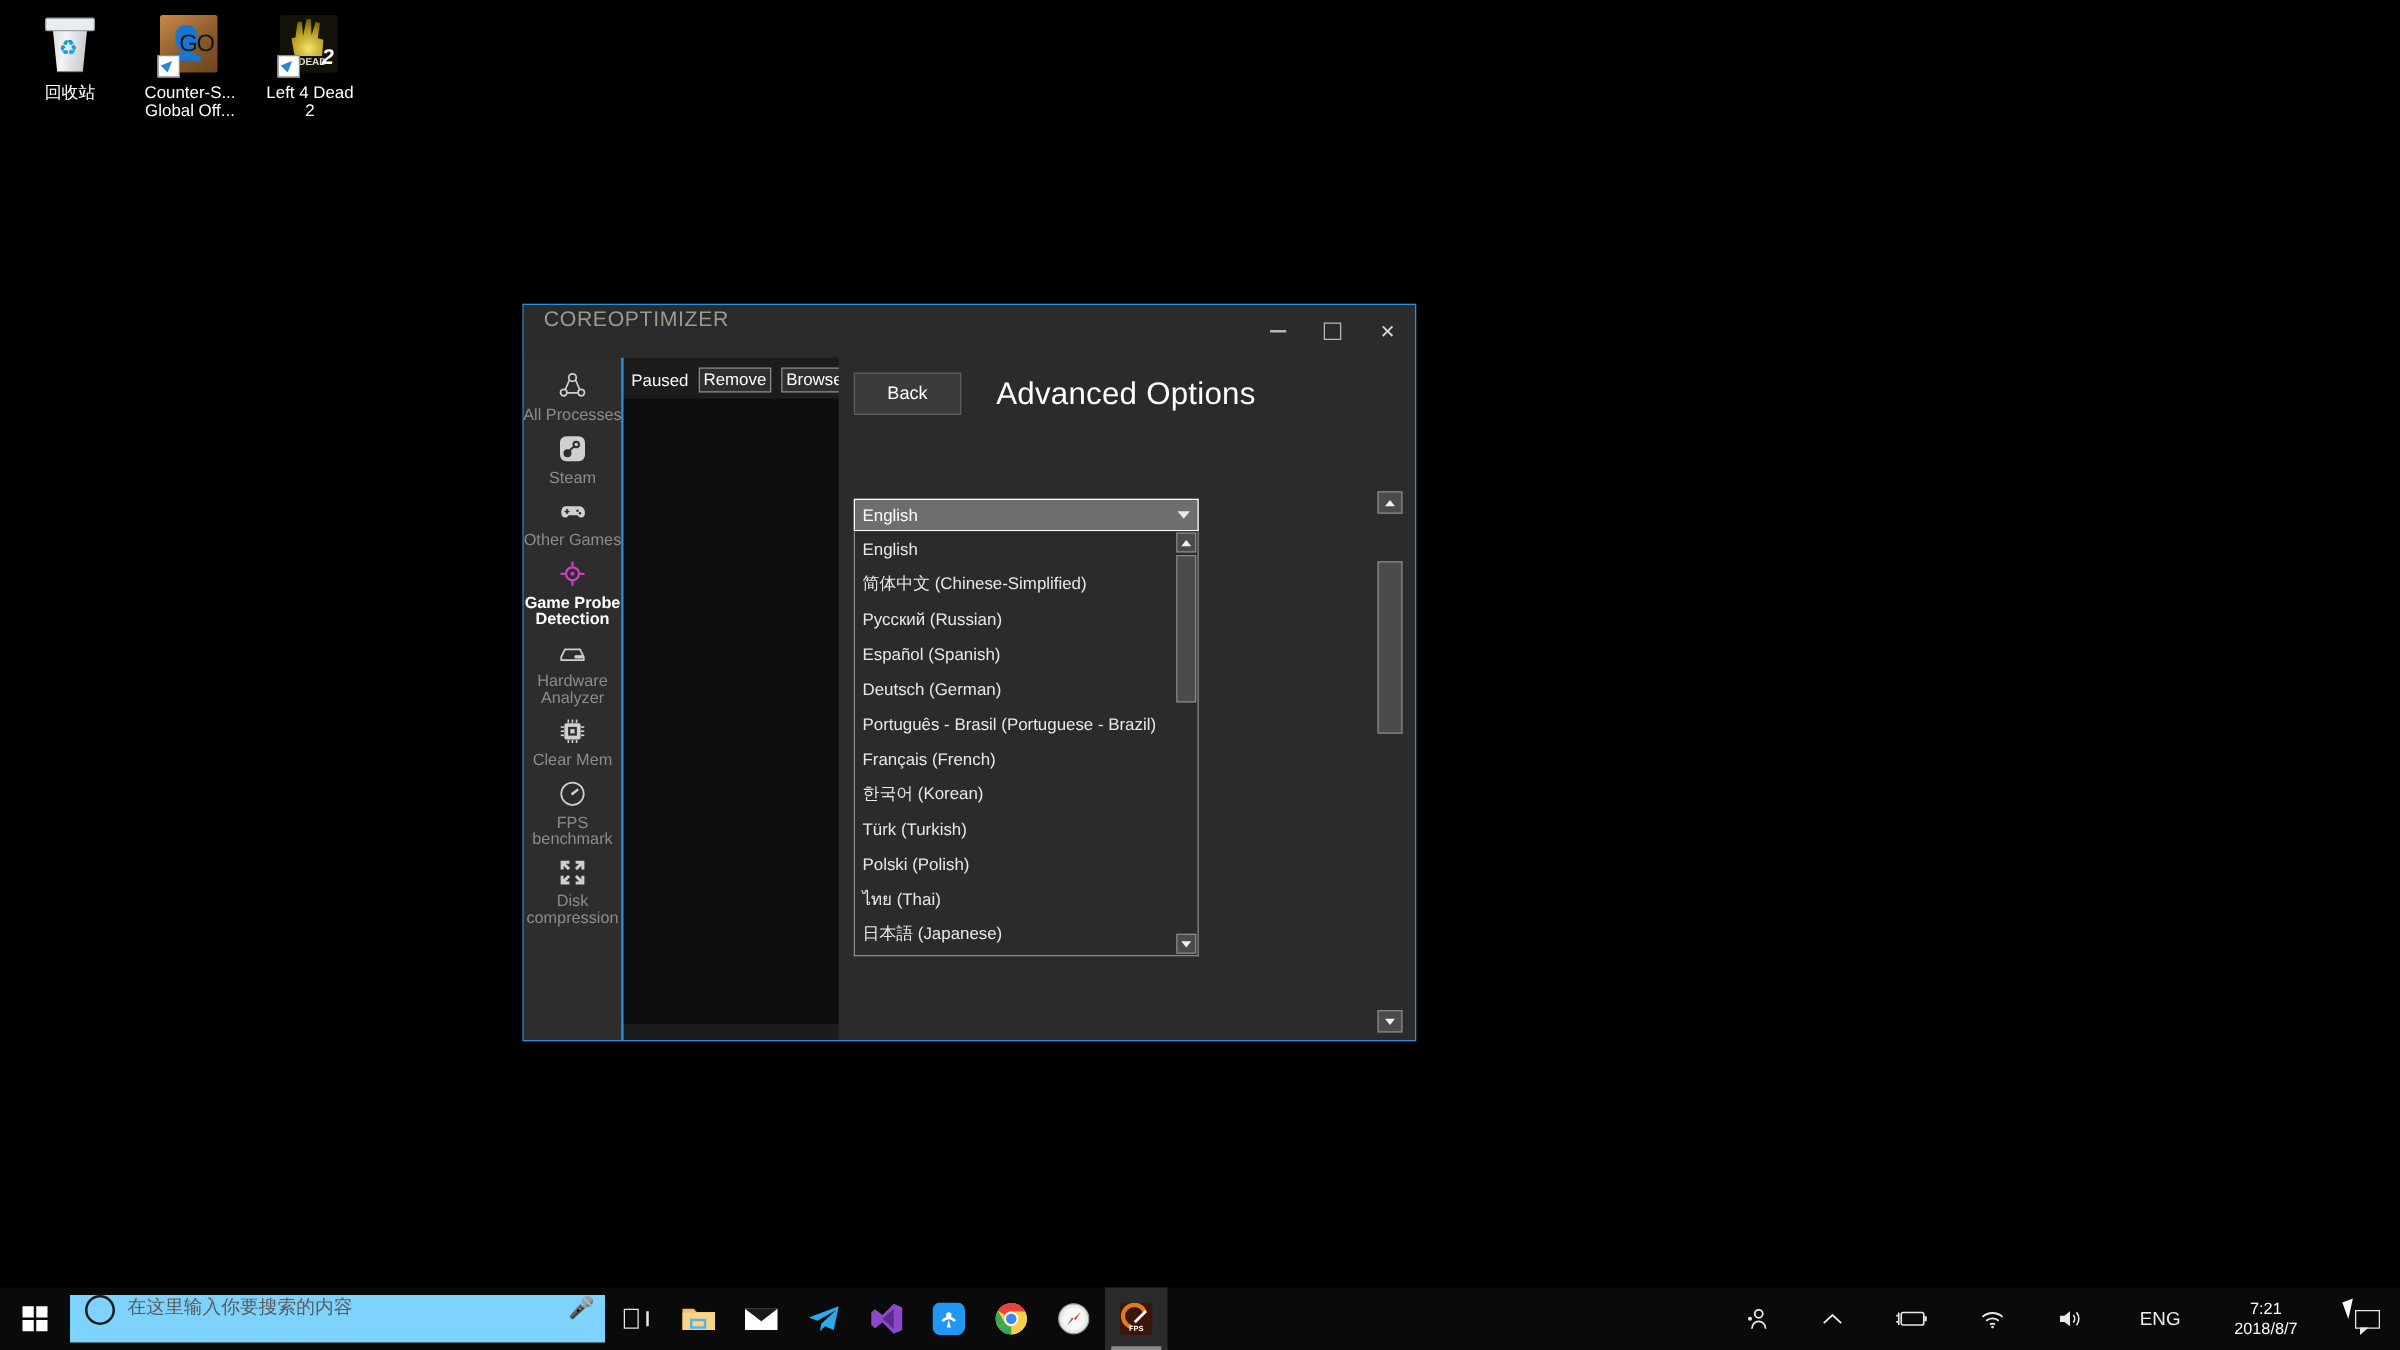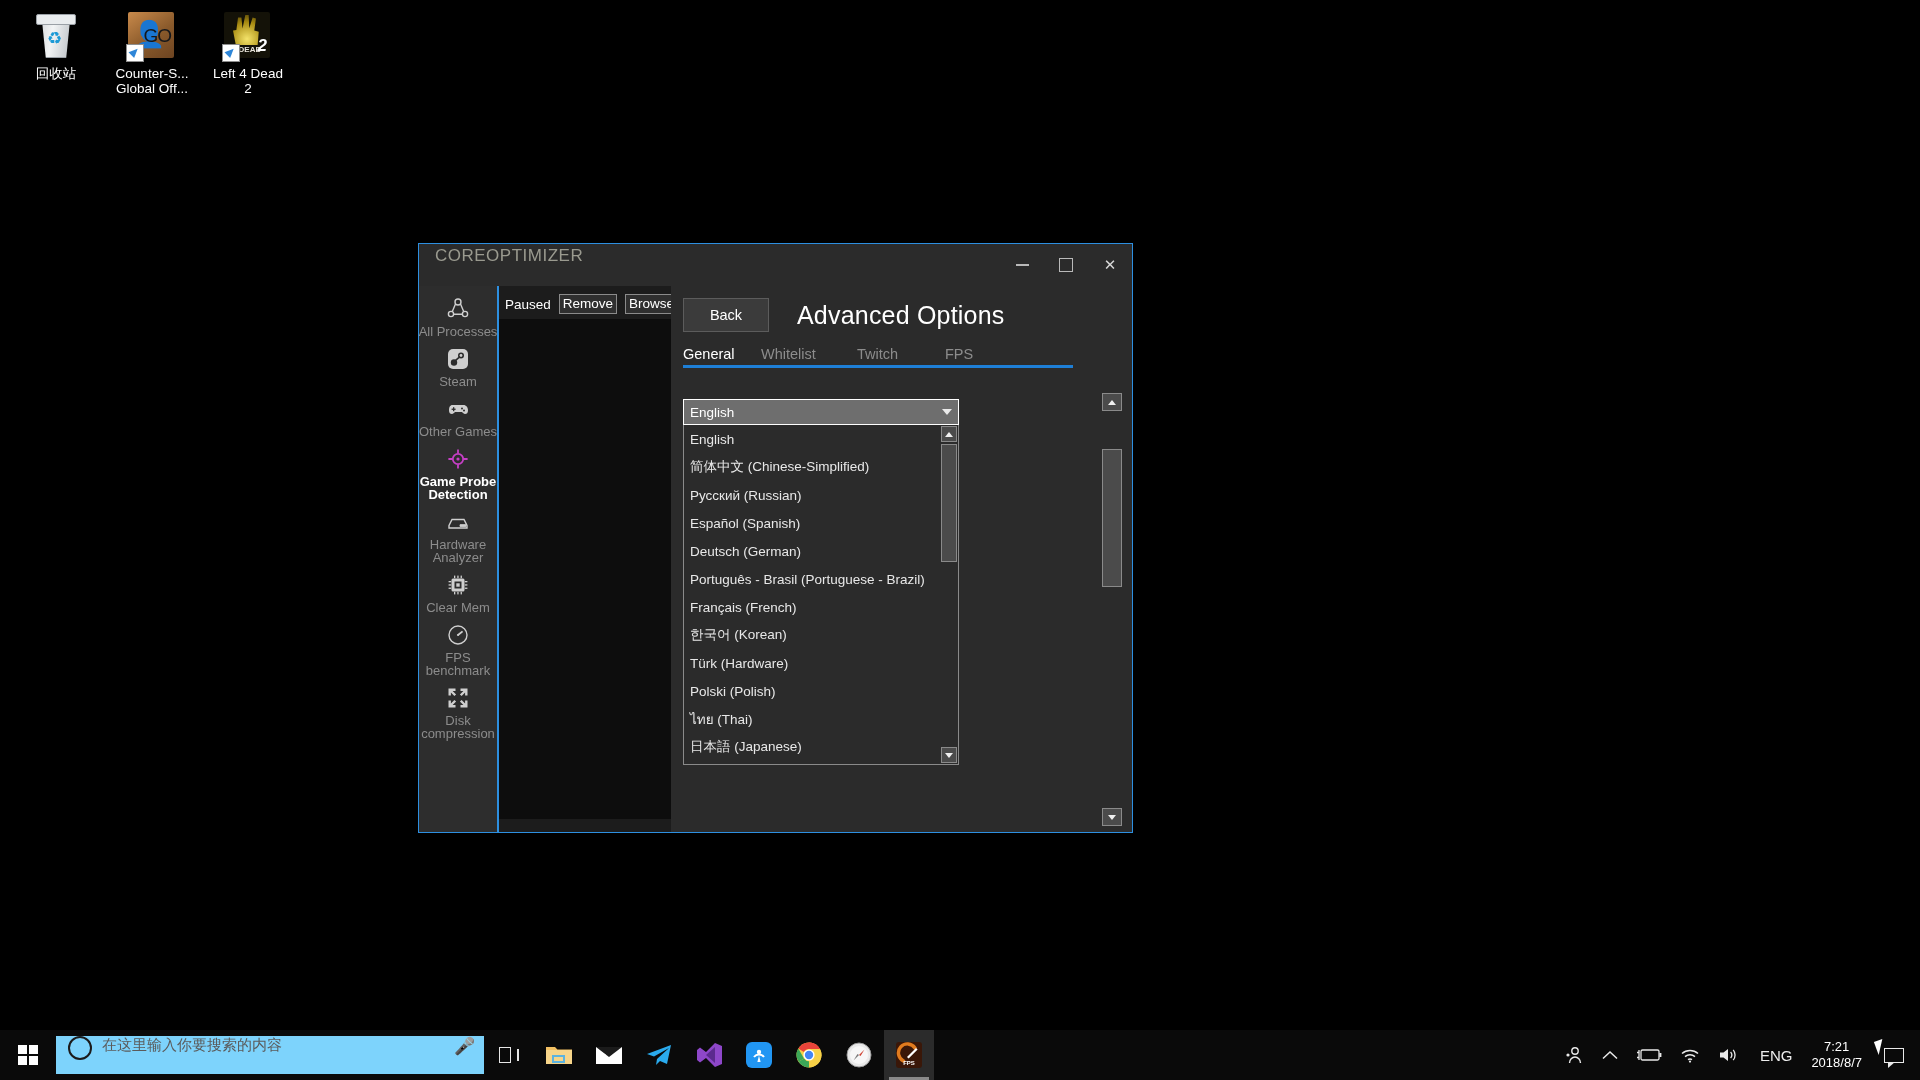--- a/index.html
+++ b/index.html
@@ -122,21 +122,21 @@
   .search-ph{flex:1;color:#5b5b5b;font-size:15px;}
   .mic{width:22px;display:flex;justify-content:center;color:#1b1b1b;font-size:17px;}
   .taskview{width:50px;height:50px;display:flex;align-items:center;justify-content:center;cursor:default;}
   .tv-g{width:20px;height:16px;position:relative;}
   .tv-g b{position:absolute;left:0;top:0;width:12px;height:16px;border:1.5px solid #e6e6e6;box-sizing:border-box;}
   .tv-g i{position:absolute;right:0;top:2px;width:2px;height:12px;background:#e6e6e6;}
   .tb-apps{display:flex;align-items:center;height:50px;}
   .tb-app{width:50px;height:50px;display:flex;align-items:center;justify-content:center;cursor:default;position:relative;}
   .tb-app.active{background:#2b2b2b;}
   .tb-app.active:after{content:"";position:absolute;left:5px;right:5px;bottom:0;height:3px;background:#8a8a8a;}
-  .tray{margin-left:auto;display:flex;align-items:center;height:50px;padding-right:4px;}
+  .tray{margin-left:auto;display:flex;align-items:center;height:50px;padding-right:4px;gap:24px;}
   .tray-item{height:50px;display:flex;align-items:center;justify-content:center;padding:0 9px;
     color:#ededed;font-size:15px;cursor:default;}
   .clock{height:50px;display:flex;flex-direction:column;align-items:center;justify-content:center;
     color:#fff;font-size:13px;line-height:16px;padding:0 10px;cursor:default;}
   .notif{width:44px;height:50px;display:flex;align-items:center;justify-content:center;cursor:default;}
   .balloon{width:20px;height:15px;border:1.6px solid #e9e9e9;position:relative;box-sizing:border-box;}
   .balloon:after{content:"";position:absolute;left:3px;bottom:-6px;width:0;height:0;
     border-left:7px solid #e9e9e9;border-bottom:6px solid transparent;}
   .cursor{position:absolute;left:1876px;top:1040px;width:0;height:0;
     border-left:9px solid #fff;border-bottom:14px solid transparent;transform:rotate(-20deg);}
@@ -332,46 +332,39 @@
       <div class="proc-list"></div>
     </div>
 
     <div class="content">
 
       <div class="content-head">
         <div class="back-btn">Back</div>
         <div class="page-title">Advanced Options</div>
       </div>
 
-      <div class="tabs">
-        <div class="tab active" style="width:78px">General</div>
-        <div class="tab" style="width:96px">Whitelist</div>
-        <div class="tab" style="width:88px">Twitch</div>
-        <div class="tab" style="width:60px">FPS</div>
-        <div class="tabs-underline"></div>
-      </div>
 
       <div class="settings-area">
 
         <div class="combo-wrap">
           <div class="combo">
             <span class="val">English</span>
             <span class="caret"></span>
           </div>
 
           <div class="dropdown">
             <div class="dd-item">English</div>
             <div class="dd-item">简体中文 (Chinese-Simplified)</div>
             <div class="dd-item">Русский (Russian)</div>
             <div class="dd-item">Español (Spanish)</div>
             <div class="dd-item">Deutsch (German)</div>
             <div class="dd-item">Português - Brasil (Portuguese - Brazil)</div>
             <div class="dd-item">Français (French)</div>
             <div class="dd-item">한국어 (Korean)</div>
-            <div class="dd-item">Türk (Hardware)</div>
+            <div class="dd-item">Türk (Turkish)</div>
             <div class="dd-item">Polski (Polish)</div>
             <div class="dd-item">ไทย (Thai)</div>
             <div class="dd-item">日本語 (Japanese)</div>
             <div class="dd-item">繁體中文 (Chinese-Traditional)</div>
 
             <div class="dd-scroll">
               <div class="dd-sb-up">
                   <span class="tri-up"></span>
                 </div>
               <div class="dd-thumb"></div>

